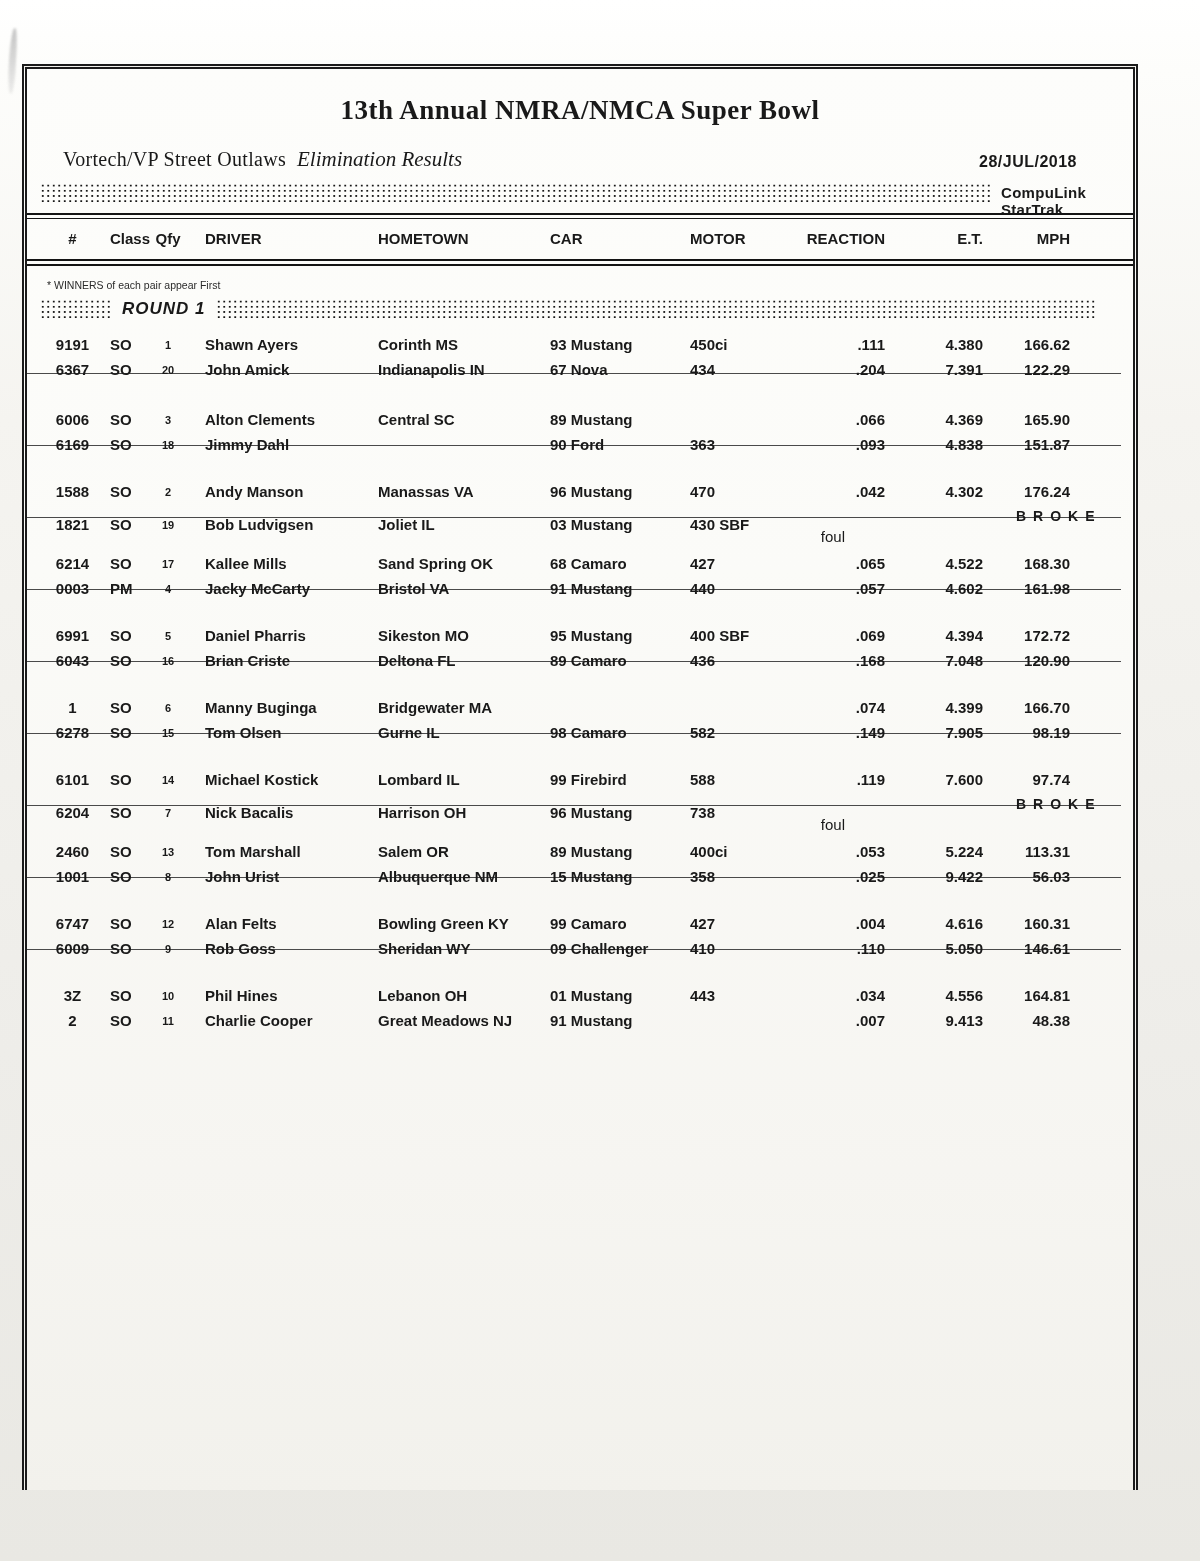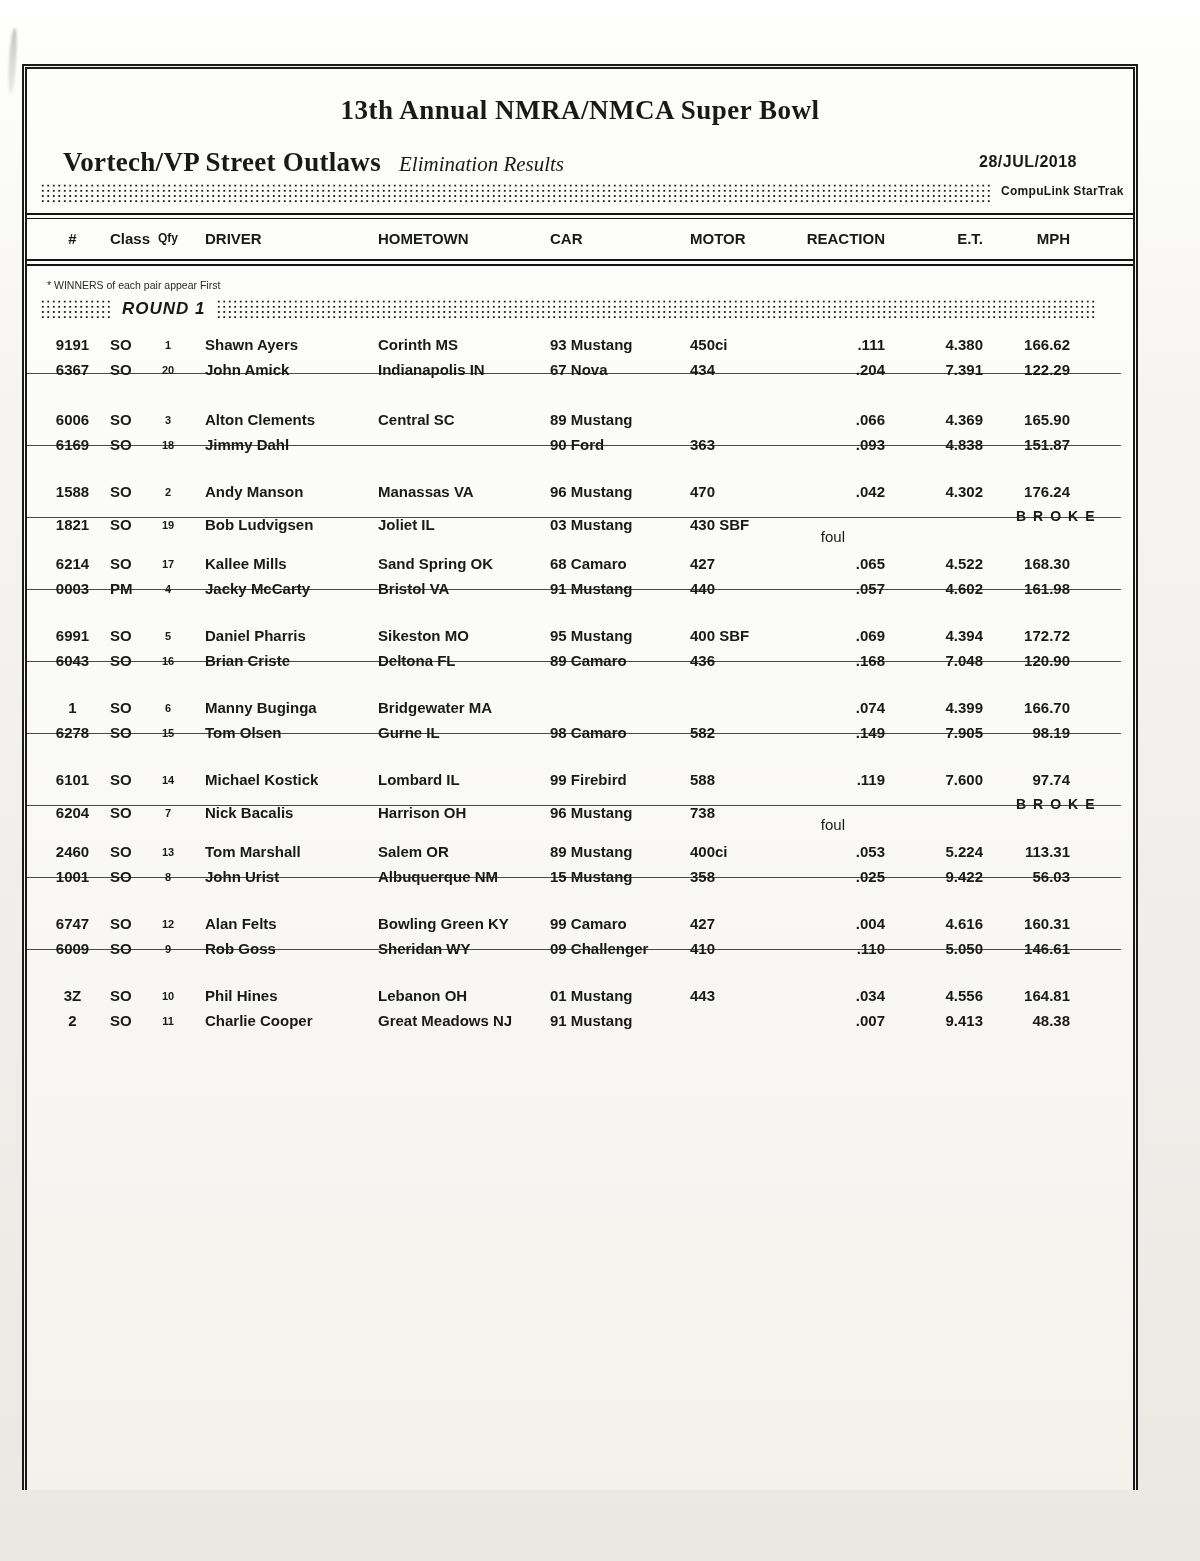--- a/index.html
+++ b/index.html
@@ -19,44 +19,44 @@
     position:absolute;left:22px;top:64px;width:1116px;height:1426px;
     box-sizing:border-box;
     background:linear-gradient(180deg,#fdfdfb 0px,#fbfbf8 500px,#f6f5f1 1100px,#f2f1ec 1426px);
     border:5px double #1b1b1b;border-bottom:none;
   }
   .doc-title{
     position:absolute;top:26px;left:0;width:100%;text-align:center;
     font-family:"Liberation Serif", serif;font-weight:bold;font-size:27px;letter-spacing:.5px;
   }
   .event-line{position:absolute;top:78px;left:36px;display:flex;align-items:baseline;white-space:nowrap;}
-  .event-name{font-family:"Liberation Serif", serif;font-weight:bold;font-size:27px;letter-spacing:.3px;}
-  .event-subtitle{font-family:"Liberation Serif", serif;font-style:italic;font-size:21px;margin-left:18px;}
+  .event-name{font-family:"Liberation Serif", serif;font-weight:normal;font-size:20px;letter-spacing:.3px;}
+  .event-subtitle{font-family:"Liberation Serif", serif;font-style:italic;font-size:21px;margin-left:11px;}
   .date{position:absolute;top:84px;right:56px;font-size:16px;font-weight:bold;letter-spacing:.5px;text-align:center;}
   .dots{
     background-image:radial-gradient(circle,#161616 1.15px,rgba(0,0,0,0) 1.35px);
     background-size:5.5px 5.2px;
   }
   .dot-band{position:absolute;top:114px;left:13px;width:950px;height:20px;}
-  .system{position:absolute;top:115px;left:974px;font-size:12px;font-weight:bold;letter-spacing:.3px;}
+  .system{position:absolute;top:115px;left:974px;font-size:15px;font-weight:bold;letter-spacing:.3px;}
   .rule{position:absolute;left:0;right:0;height:3px;}
   .rule-1{top:144px;border-top:2px solid #141414;border-bottom:1px solid #141414;}
   .rule-2{top:190px;border-top:2px solid #141414;border-bottom:2px solid #141414;}
   .grid-row{
     display:grid;
     grid-template-columns:55px 48px 40px 175px 172px 140px 105px 105px 98px 87px;
     padding-left:18px;align-items:center;
   }
   .col-headers{position:absolute;top:154px;left:0;right:0;height:30px;font-weight:bold;font-size:15px;}
   .cell{display:block;white-space:nowrap;}
   .c-num{text-align:center;}
   .c-cls{padding-left:10px;}
   .c-qfy{text-align:center;font-size:11px;}
   .row .c-qfy{font-size:11px;}
-  .col-headers .c-qfy{font-size:12px;}
+  .col-headers .c-qfy{font-size:15px;}
   .c-driver{padding-left:17px;}
   .c-hometown{padding-left:15px;}
   .c-car{padding-left:15px;}
   .c-motor{padding-left:15px;}
   .c-reaction,.c-et,.c-mph{text-align:right;}
   .c-reaction.foul{padding-right:40px;font-weight:normal;margin-top:24px;}
   .winners-note{position:absolute;top:210px;left:20px;font-size:10.5px;font-weight:normal;color:#2b2b2b;}
   .round-banner{position:absolute;top:228px;left:13px;right:36px;height:24px;display:flex;align-items:center;}
   .dots-left{width:72px;height:20px;}
   .dots-right{flex:1;height:20px;}

